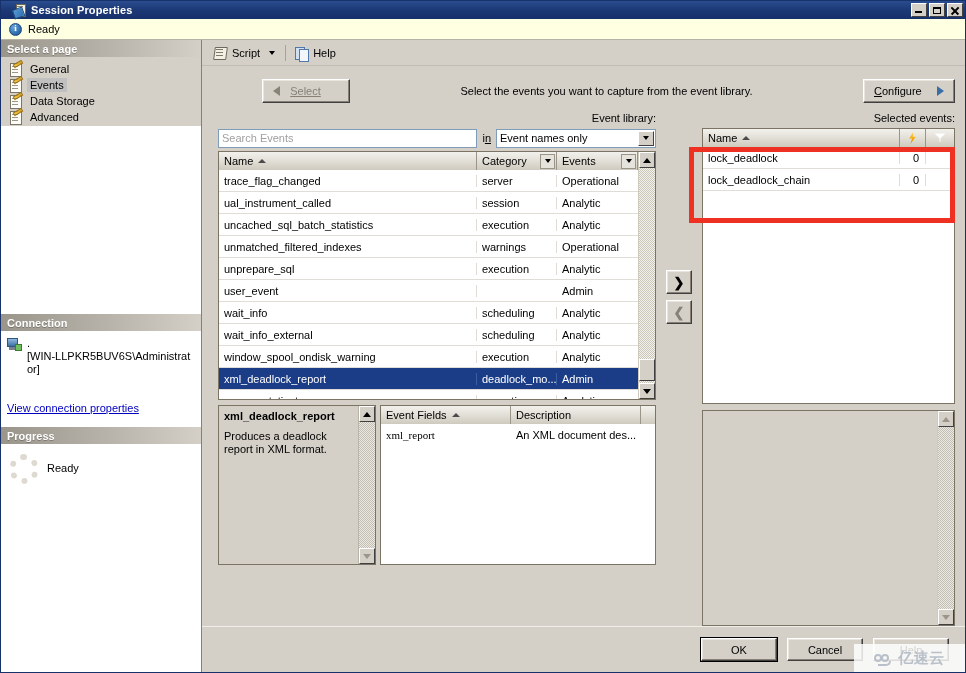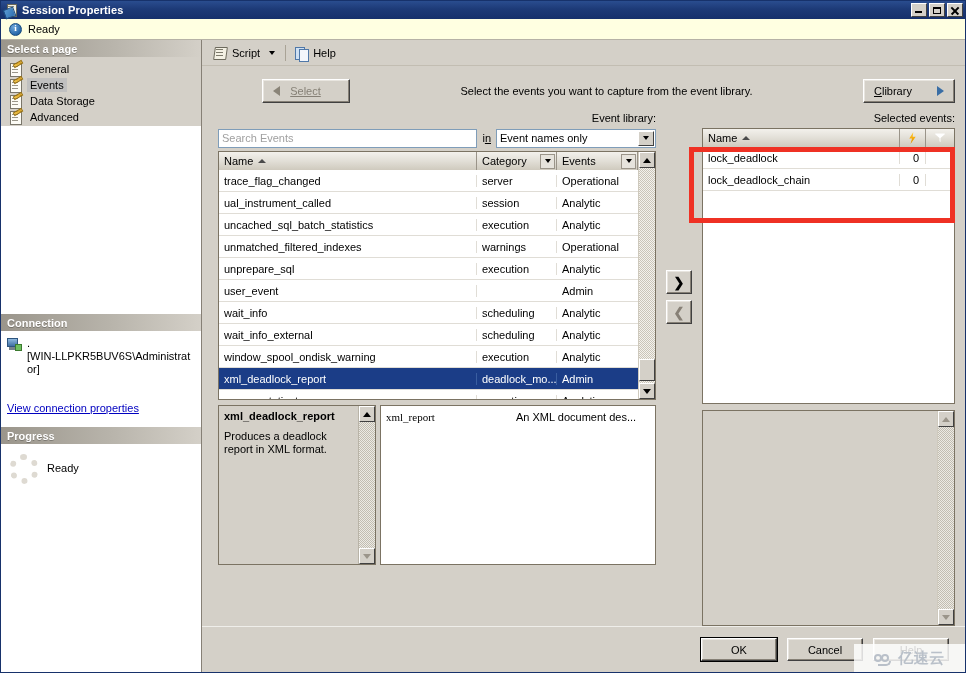--- a/index.html
+++ b/index.html
@@ -21,21 +21,21 @@
     border: 1px solid #17326b;
     box-sizing: border-box;
     display: flex; flex-direction: column;
   }
 
   
   .titlebar {
     height: 18px; flex: 0 0 18px;
     background: linear-gradient(to bottom, #2a4d8f 0%, #1d3a77 45%, #16306b 100%);
     display: flex; align-items: center;
-    padding: 0 2px 0 3px;
+    padding: 0 2px 0 12px;
     box-sizing: border-box;
     justify-content: center;
   }
   .title-icon {
     width: 14px; height: 14px; flex: 0 0 14px;
     position: relative; margin-right: 4px;
   }
   .title-icon .ti-page {
     position: absolute; left: 3px; top: 1px;
     width: 8px; height: 11px;
@@ -613,21 +613,21 @@
       <div class="content">
 
         <div class="toprow">
           <div class="btn btn-select">
             <span class="tri-left"></span>
             <span class="u">Select</span>
             <span style="width:8px"></span>
           </div>
           <div class="instruction">Select the events you want to capture from the event library.</div>
           <div class="btn btn-configure">
-            <span><span class="u">C</span><span title="Configure">library</span></span>
+            <span><span class="u">C</span><span title="Configure">onfigure</span></span>
             <span class="tri-right-blue"></span>
           </div>
         </div>
 
         <div class="panels">
 
           <div class="leftcol">
             <div class="fieldlabel">
               <span>Event library:</span>
             </div>
@@ -747,20 +747,30 @@
                       <span class="arr-up"></span>
                     </div>
                   <div class="sb-track" style="background-image:linear-gradient(45deg,#c2bdb1 25%,transparent 25%,transparent 75%,#c2bdb1 75%),linear-gradient(45deg,#c2bdb1 25%,#eceae4 25%,#eceae4 75%,#c2bdb1 75%);background-size:2px 2px;background-position:0 0,1px 1px;"></div>
                   <div class="sb-btn">
                       <span class="arr-dn dis"></span>
                     </div>
                 </div>
               </div>
 
               <div class="grid fieldsgrid">
+                <div class="grid-head">
+                  <div class="gh-cell" style="flex:0 0 130px;">
+                    <span>Event Fields</span>
+                      <span class="sort-asc"></span>
+                  </div>
+                  <div class="gh-cell" style="flex:1 1 auto;min-width:0;">
+                    <span>Description</span>
+                  </div>
+                  <div class="gh-cell" style="flex:0 0 14px;border-right:none;"></div>
+                </div>
                 <div class="grid-body" id="field-rows">
                     <div class="grow" style="border-bottom: none;">
                       <div class="gcell" style="flex:0 0 130px;font-family:Liberation Serif, serif;">xml_report</div>
                       <div class="gcell" style="flex:1 1 auto;min-width:0;">An XML document des...</div>
                     </div>
                   </div>
               </div>
             </div>
           </div>
 

